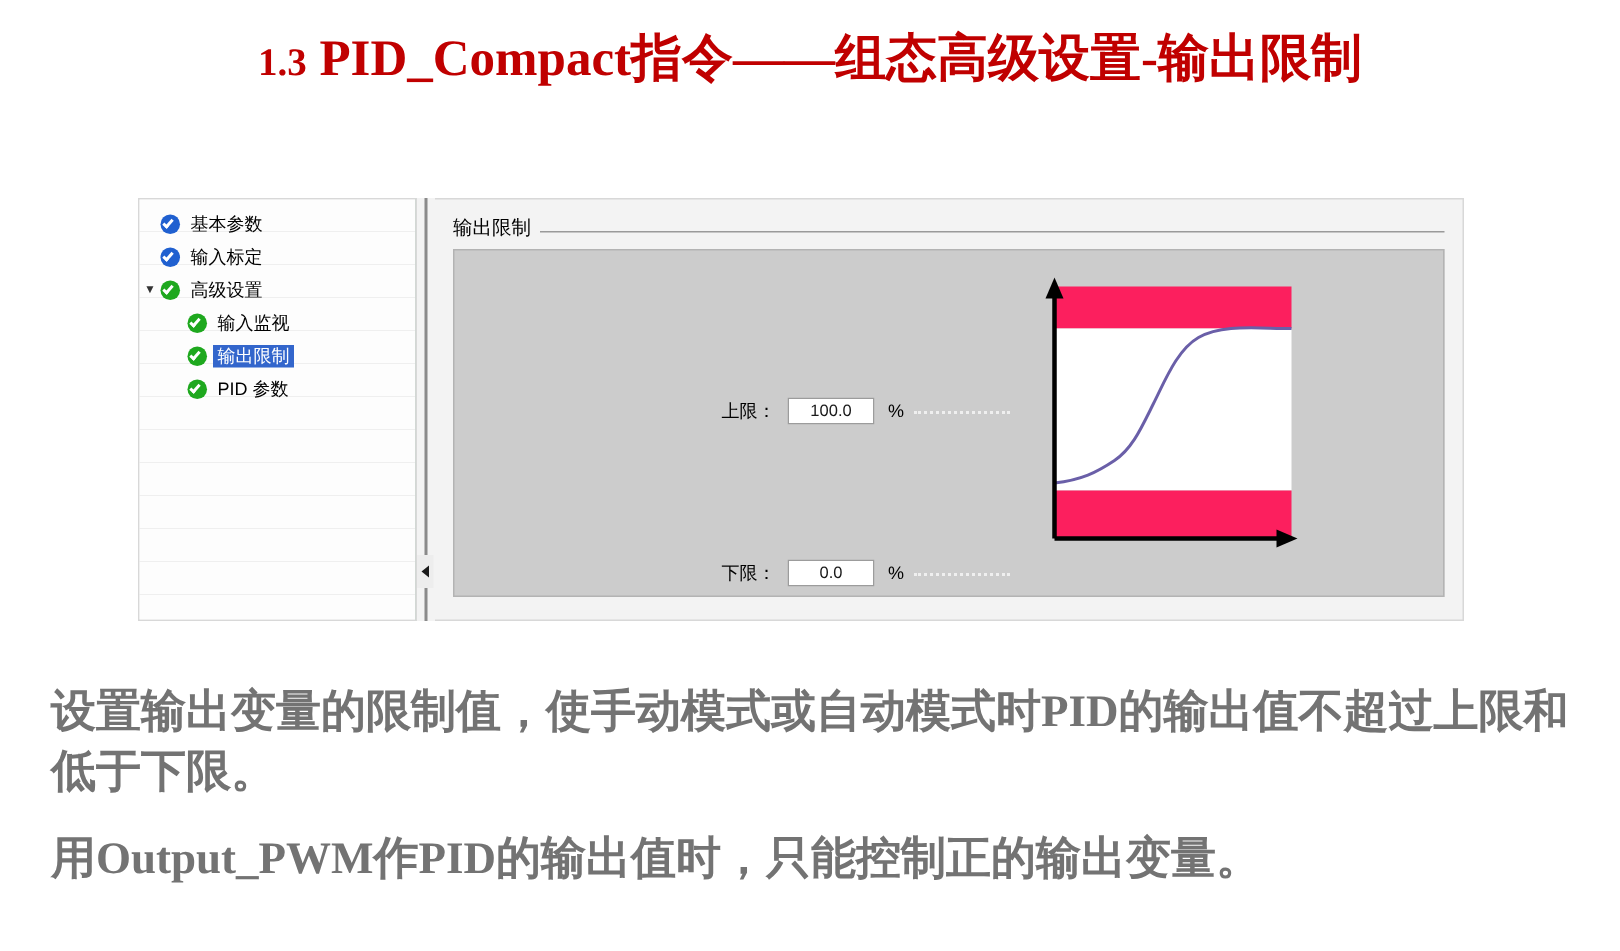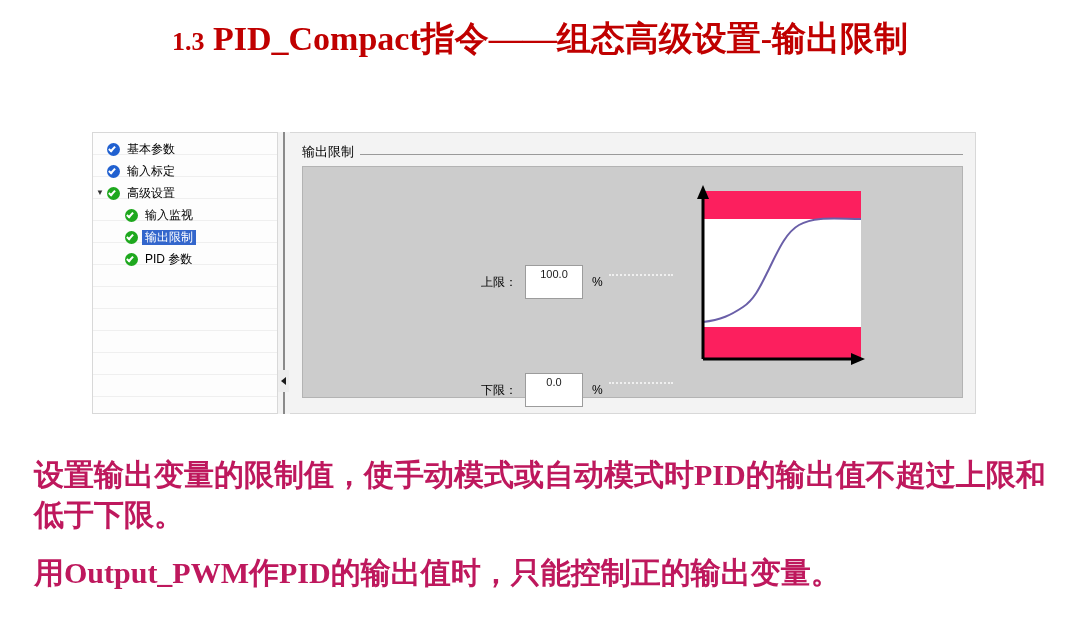--- a/index.html
+++ b/index.html
@@ -189,21 +189,21 @@
     align-items: center;
     font-size: 12px;
     color: #000;
     white-space: nowrap;
   }
   .limit-row.upper { left: 178px; top: 98px; }
   .limit-row.lower { left: 178px; top: 206px; }
   .limit-label { margin-right: 8px; }
   .limit-input {
     width: 58px;
-    height: 34px;
+    height: 18px;
     background: #FFFFFF;
     border: 1px solid #9C9C9C;
     box-sizing: border-box;
     font-size: 11px;
     line-height: 16px;
     color: #1A1A1A;
     text-align: center;
     font-family: "Liberation Sans", sans-serif;
   }
   .limit-unit { margin-left: 9px; }
@@ -224,21 +224,21 @@
     top: 14px;
     width: 200px;
     height: 200px;
   }
 
   
   .body-text {
     position: absolute;
     left: 34px;
     width: 1014px;
-    color: #be185d;
+    color: #737373;
     font-family: "Liberation Serif", "DejaVu Serif", serif;
     font-weight: bold;
     font-size: 30px;
     line-height: 40px;
   }
   .para1 { top: 455px; }
   .para2 { top: 553px; font-family: Liberation Serif, serif; }
 </style>
 </head>
 <body>

